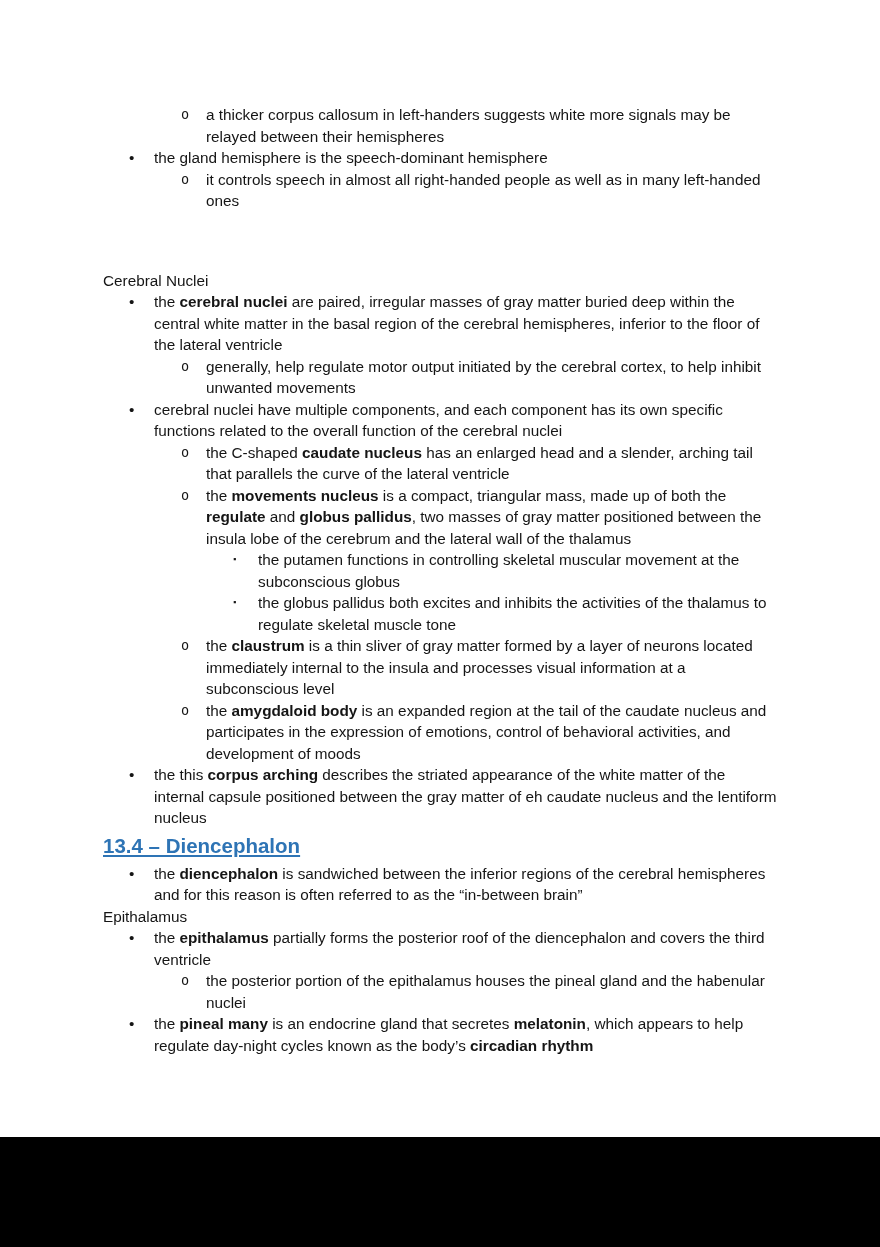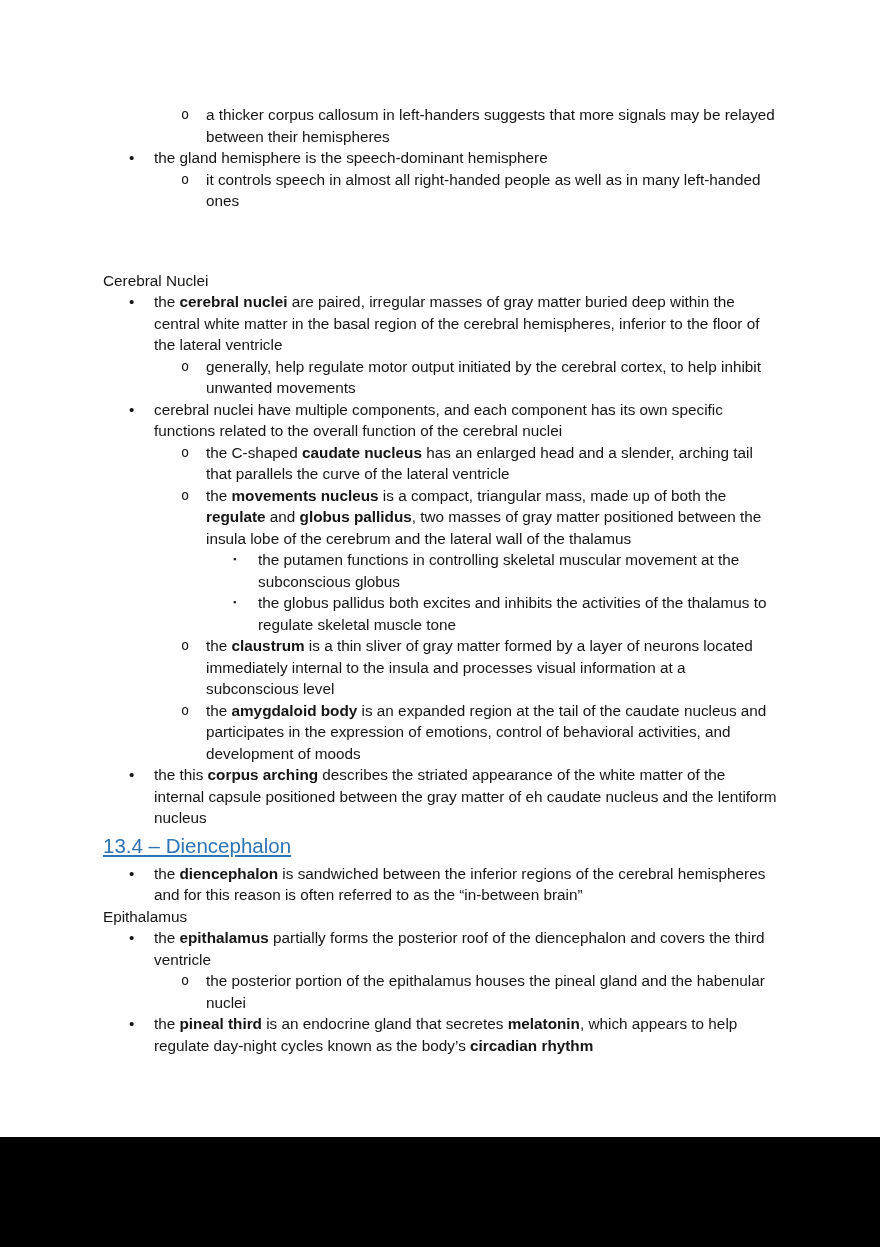--- a/index.html
+++ b/index.html
@@ -40,42 +40,42 @@
     font-family: "DejaVu Sans Mono", monospace;
     font-size: 13.5px;
   }
   .m3 { font-size: 9px; }
   .txt { flex: 1 1 auto; }
   strong { font-weight: bold; }
   .plain { margin: 0; }
   .heading {
     font-size: 20.5px;
     line-height: 27px;
-    font-weight: 400;
+    font-weight: 700;
     text-decoration: underline;
     margin: 3px 0 4px 0;
   }
   .spacer { width: 100%; }
   .footer-bar {
     position: absolute;
     left: 0;
     right: 0;
     bottom: 0;
     height: 110px;
     background: #000000;
   }
 </style>
 </head>
 <body>
 
 <div class="doc">
   <div>
       <div class="li level2">
         <span class="marker m2">o</span>
-        <span class="txt"><span>a thicker corpus callosum in left-handers suggests that more signals may be relayed between their hemispheres</span></span>
+        <span class="txt"><span>a thicker corpus callosum in left-handers suggests white more signals may be relayed between their hemispheres</span></span>
       </div>
       <div class="li level1">
         <span class="marker m1">•</span>
         <span class="txt"><span>the gland hemisphere is the speech-dominant hemisphere</span></span>
       </div>
       <div class="li level2">
         <span class="marker m2">o</span>
         <span class="txt"><span>it controls speech in almost all right-handed people as well as in many left-handed ones</span></span>
       </div>
       <div class="spacer" style="height: 58px;"></div>
@@ -129,18 +129,18 @@
       <div class="li level1">
         <span class="marker m1">•</span>
         <span class="txt"><span>the </span><strong>epithalamus</strong><span> partially forms the posterior roof of the diencephalon and covers the third ventricle</span></span>
       </div>
       <div class="li level2">
         <span class="marker m2">o</span>
         <span class="txt"><span>the posterior portion of the epithalamus houses the pineal gland and the habenular nuclei</span></span>
       </div>
       <div class="li level1">
         <span class="marker m1">•</span>
-        <span class="txt"><span>the </span><strong>pineal third</strong><span> is an endocrine gland that secretes </span><strong>melatonin</strong><span>, which appears to help regulate day-night cycles known as the body’s </span><strong>circadian rhythm</strong></span>
+        <span class="txt"><span>the </span><strong>pineal many</strong><span> is an endocrine gland that secretes </span><strong>melatonin</strong><span>, which appears to help regulate day-night cycles known as the body’s </span><strong>circadian rhythm</strong></span>
       </div>
     </div>
 </div>
 
 <div class="footer-bar"></div>
 
 </body></html>

